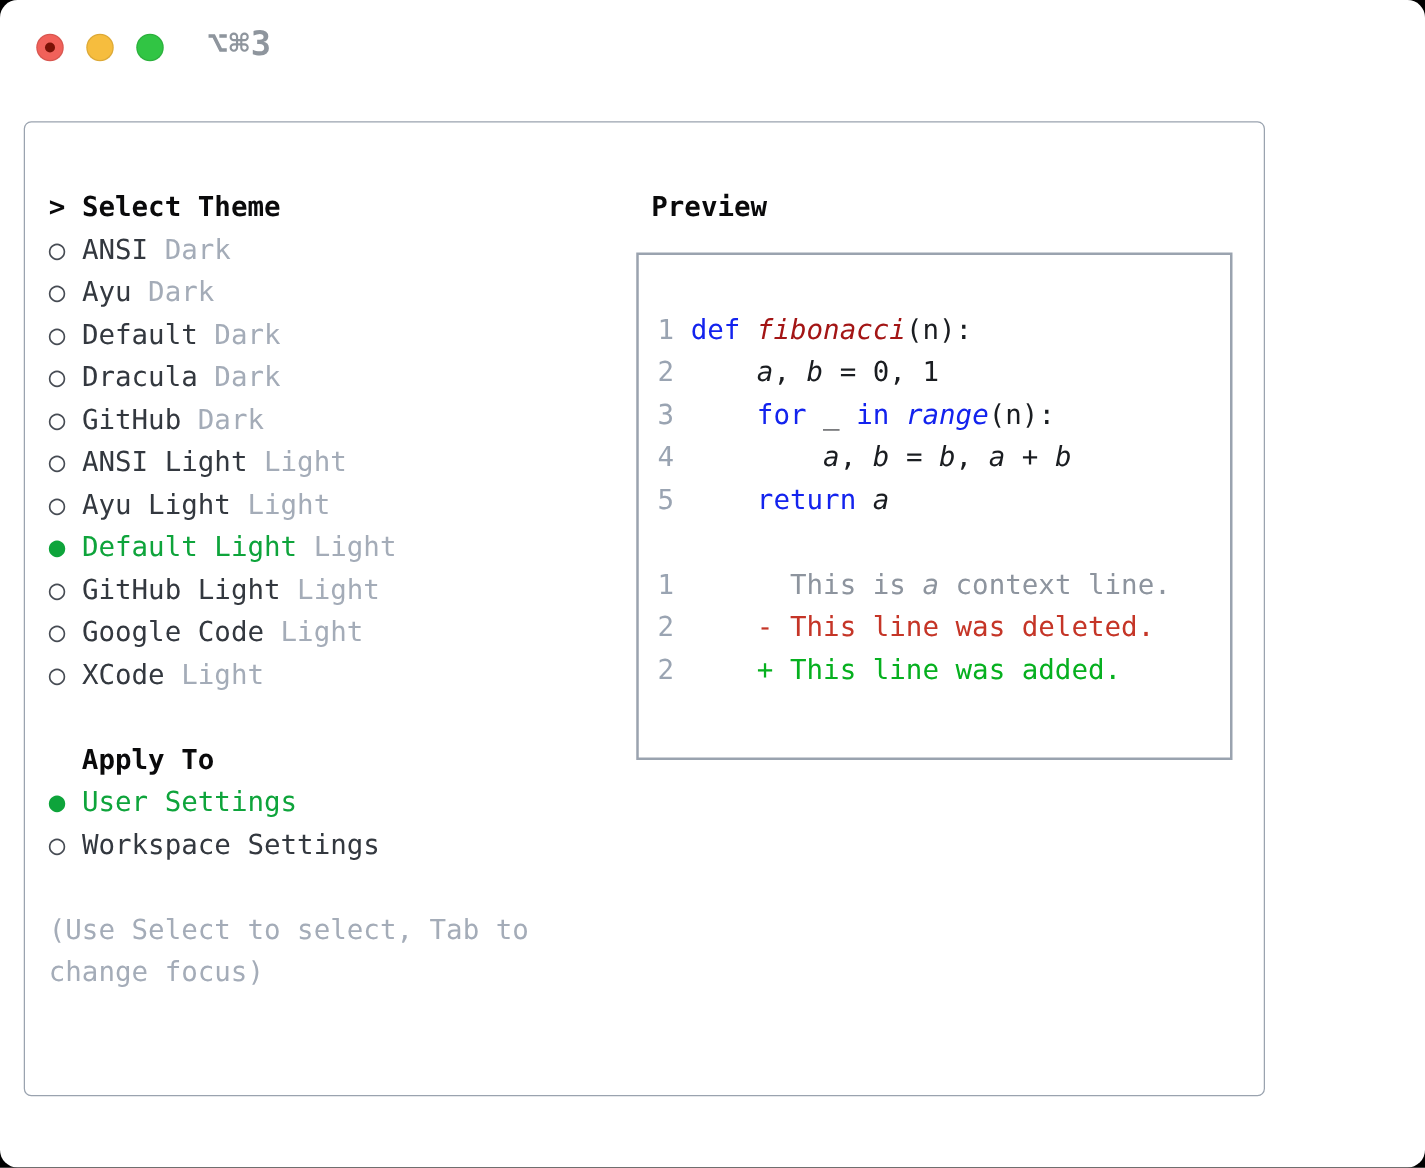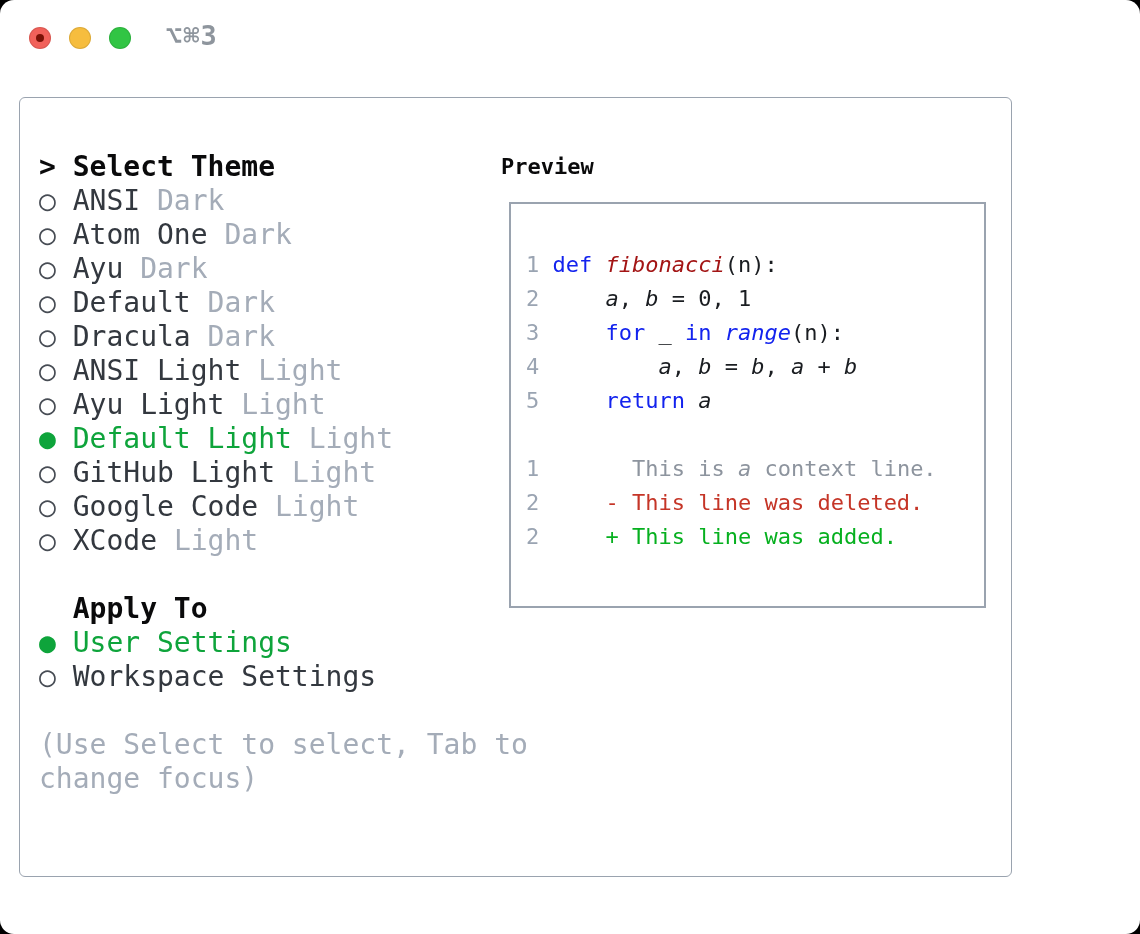--- a/index.html
+++ b/index.html
@@ -13,33 +13,33 @@
   .window{position:absolute;inset:0;background:#fff;border-radius:14px;overflow:hidden;}
   
   .tl{position:absolute;top:27px;width:22px;height:22px;border-radius:50%;box-shadow:inset 0 0 0 1px rgba(0,0,0,0.10);}
   .tl-red{left:29px;background:var(--tl-red);}
   .tl-yellow{left:69px;background:var(--tl-yellow);}
   .tl-green{left:109px;background:var(--tl-green);}
   .tl-dot{position:absolute;left:7px;top:7px;width:8px;height:8px;border-radius:50%;background:var(--tl-red-dot);}
   .hotkey{position:absolute;left:166px;top:20px;font-size:27px;font-weight:bold;color:var(--hotkey);letter-spacing:1px;}
   
   .panel{position:absolute;left:19px;top:97px;width:991px;height:778px;border:1.5px solid var(--border);border-radius:6px;background:#fff;}
-  .row{height:34px;line-height:34px;white-space:pre;font-size:28px;color:var(--ink);}
+  .row{height:34px;line-height:34px;white-space:pre;font-size:22px;color:var(--ink);}
   .leftcol{position:absolute;left:19px;top:52px;}
   .title-row{font-weight:bold;color:var(--heading);}
   .prompt{font-weight:bold;color:var(--heading);}
   .radio{color:var(--radio);}
   .radio.sel{color:var(--green);}
   .ink{color:var(--ink);}
   .green{color:var(--green);}
   .muted{color:var(--muted);}
   .apply-title{color:var(--heading);padding-left:2ch;font-weight:bold;}
   .help-line{color:var(--muted);}
   
-  .preview-title{position:absolute;left:481px;top:52px;height:34px;line-height:34px;font-size:22px;font-weight:bold;color:var(--heading);white-space:pre;}
+  .preview-title{position:absolute;left:501px;top:52px;height:34px;line-height:34px;font-size:22px;font-weight:bold;color:var(--heading);white-space:pre;}
   .preview-box{position:absolute;left:489px;top:104px;width:473px;height:402px;border:2px solid var(--border);background:#fff;box-sizing:content-box;}
   #code{margin:0;padding:44px 8px 0 15px;font-family:"DejaVu Sans Mono",monospace;}
   .cline{height:34px;line-height:34px;white-space:pre;font-size:22px;}
   .ln{color:var(--linenum);}
   .kw{color:var(--kw);} .fn{color:var(--fn);} .pl{color:var(--code);}
   .ctx{color:var(--ctx);} .del{color:var(--del);} .add{color:var(--add);}
   .i{font-style:italic;}
 </style>
 </head>
 <body>
@@ -50,24 +50,24 @@
     </span>
   <span class="tl tl-yellow"></span>
   <span class="tl tl-green"></span>
   <span class="hotkey">⌥⌘3</span>
 
   <div class="panel">
     <div class="leftcol">
       <div class="row title-row"><span class="prompt">&gt; </span><span>Select Theme</span></div>
       <div id="theme-list">
           <div class="row"><span class="radio">○ </span><span class="ink">ANSI </span><span class="muted">Dark</span></div>
-          <div class="row"><span class="radio">○ </span><span class="ink">Atom One </span><span class="muted">Dark</span></div>
           <div class="row"><span class="radio">○ </span><span class="ink">Ayu </span><span class="muted">Dark</span></div>
           <div class="row"><span class="radio">○ </span><span class="ink">Default </span><span class="muted">Dark</span></div>
           <div class="row"><span class="radio">○ </span><span class="ink">Dracula </span><span class="muted">Dark</span></div>
+          <div class="row"><span class="radio">○ </span><span class="ink">GitHub </span><span class="muted">Dark</span></div>
           <div class="row"><span class="radio">○ </span><span class="ink">ANSI Light </span><span class="muted">Light</span></div>
           <div class="row"><span class="radio">○ </span><span class="ink">Ayu Light </span><span class="muted">Light</span></div>
           <div class="row"><span class="radio sel">● </span><span class="green">Default Light </span><span class="muted">Light</span></div>
           <div class="row"><span class="radio">○ </span><span class="ink">GitHub Light </span><span class="muted">Light</span></div>
           <div class="row"><span class="radio">○ </span><span class="ink">Google Code </span><span class="muted">Light</span></div>
           <div class="row"><span class="radio">○ </span><span class="ink">XCode </span><span class="muted">Light</span></div>
         </div>
       <div class="row"> </div>
       <div class="row apply-title">Apply To</div>
       <div id="apply-list">

